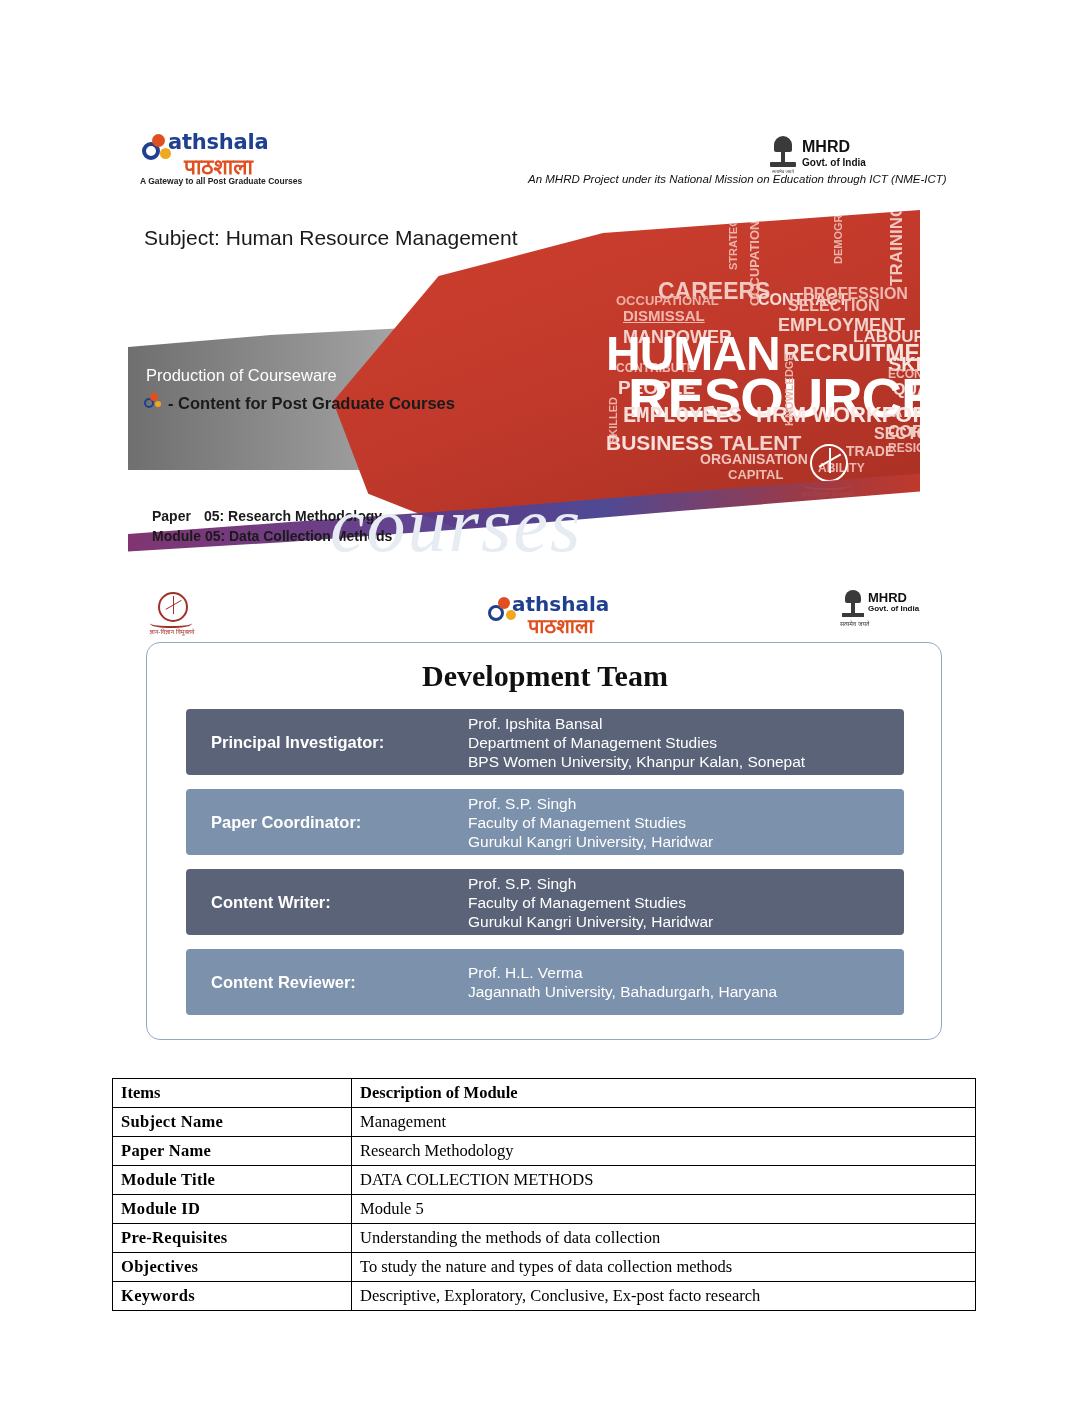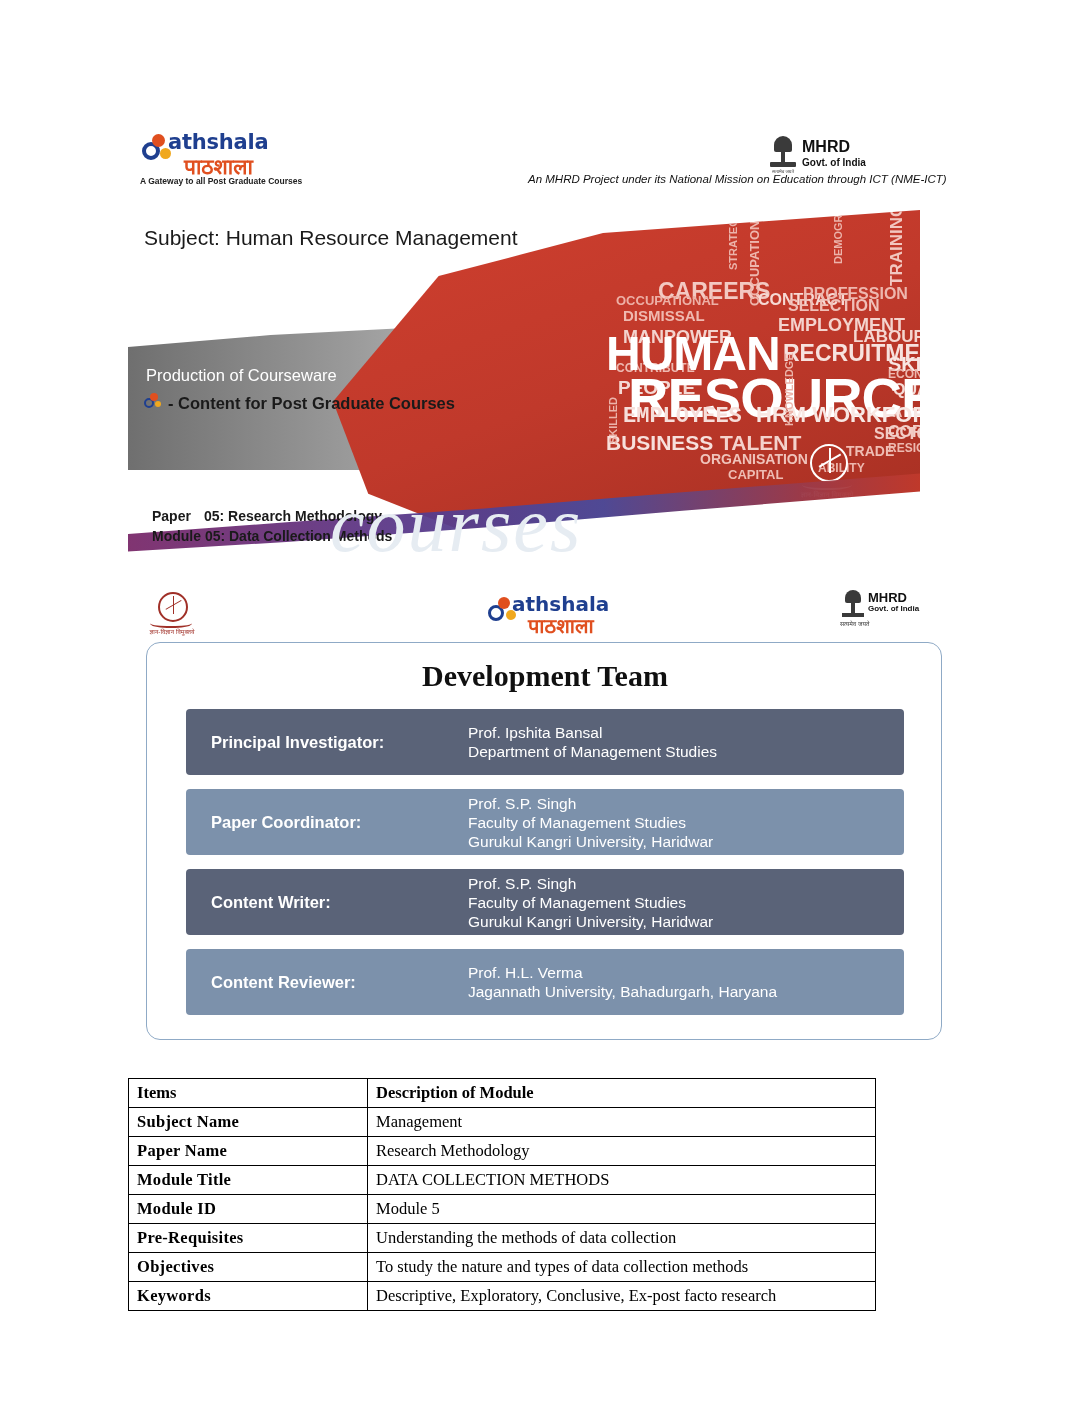--- a/index.html
+++ b/index.html
@@ -259,21 +259,21 @@
     position: absolute;
     white-space: nowrap;
     line-height: 1;
     font-weight: bold;
   }
   .c-hr-human { left: 18px; top: 84px; font-size: 48px; letter-spacing: -1px; }
   .c-hr-res   { left: 40px; top: 124px; font-size: 56px; letter-spacing: -1px; }
   .c-careers  { left: 70px; top: 34px; font-size: 23px; color: #f3c9c2; }
   .c-contract { left: 170px; top: 46px; font-size: 16px; color: #f6d9d4; }
   .c-manpower { left: 35px; top: 82px; font-size: 18px; color: #f7dcd7; opacity:.95; }
-  .c-dismissal{ left: 35px; top: 62px; font-size: 15px; color: #f0b9b0; }
+  .c-dismissal{ left: 35px; top: 62px; font-size: 15px; color: #f0b9b0; text-decoration: underline; }
   .c-occupational { left: 28px; top: 48px; font-size: 13px; color: #edb0a6; }
   .c-recruitment { left: 195px; top: 96px; font-size: 23px; color: #f7e2de; }
   .c-employment { left: 190px; top: 70px; font-size: 18px; color: #f4d3cd; }
   .c-selection { left: 200px; top: 52px; font-size: 16px; color: #f0bfb7; }
   .c-profession{ left: 215px; top: 40px; font-size: 16px; color: #eeb7ae; }
   .c-labour { left: 265px; top: 82px; font-size: 17px; color: #f5d6d0; }
   .c-training { left: 300px; top: 40px; font-size: 17px; color: #f2c7c0; transform: rotate(-90deg); transform-origin: left top; }
   .c-skills { left: 300px; top: 108px; font-size: 20px; color: #f8e6e2; }
   .c-quals { left: 305px; top: 136px; font-size: 16px; color: #f6ddd8; }
   .c-economy { left: 300px; top: 122px; font-size: 12px; color: #eeb8af; }
@@ -504,23 +504,23 @@
     flex: 1;
     font-size: 15.5px;
     color: #ffffff;
     line-height: 19px;
   }
   .dt-person div { white-space: nowrap; }
 
   
   .meta-table {
     position: absolute;
-    left: 128px;
+    left: 112px;
     top: 1078px;
-    width: 748px;
+    width: 864px;
     border-collapse: collapse;
     font-family: "Liberation Serif", serif;
   }
   .meta-table td, .meta-table th {
     border: 1px solid #000000;
     padding: 3px 8px;
     font-size: 16.5px;
     color: #000000;
     text-align: left;
     vertical-align: middle;
@@ -677,20 +677,21 @@
     <div class="dt-card">
       <div class="dt-title">Development Team</div>
 
       <div class="dt-rows">
 
         <div class="dt-row dark">
           <div class="dt-role">Principal Investigator:</div>
           <div class="dt-person">
             <div>Prof. Ipshita Bansal</div>
             <div>Department of Management Studies</div>
+            <div>BPS Women University, Khanpur Kalan, Sonepat</div>
           </div>
         </div>
 
         <div class="dt-row light">
           <div class="dt-role">Paper Coordinator:</div>
           <div class="dt-person">
             <div>Prof. S.P. Singh</div>
             <div>Faculty of Management Studies</div>
             <div>Gurukul Kangri University, Haridwar</div>
           </div>

